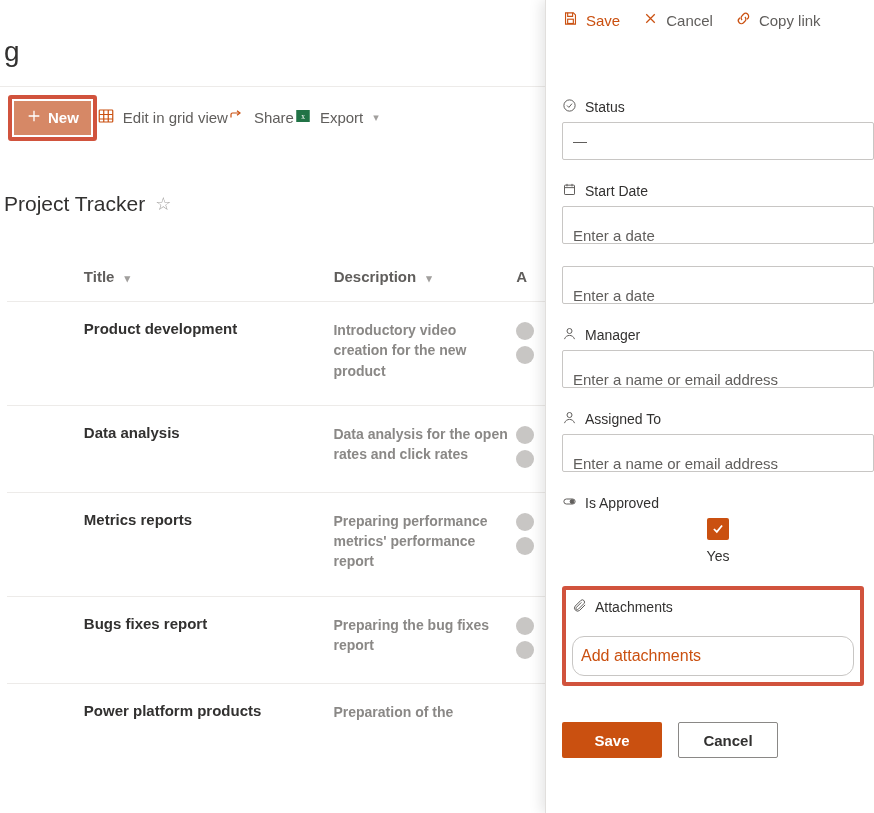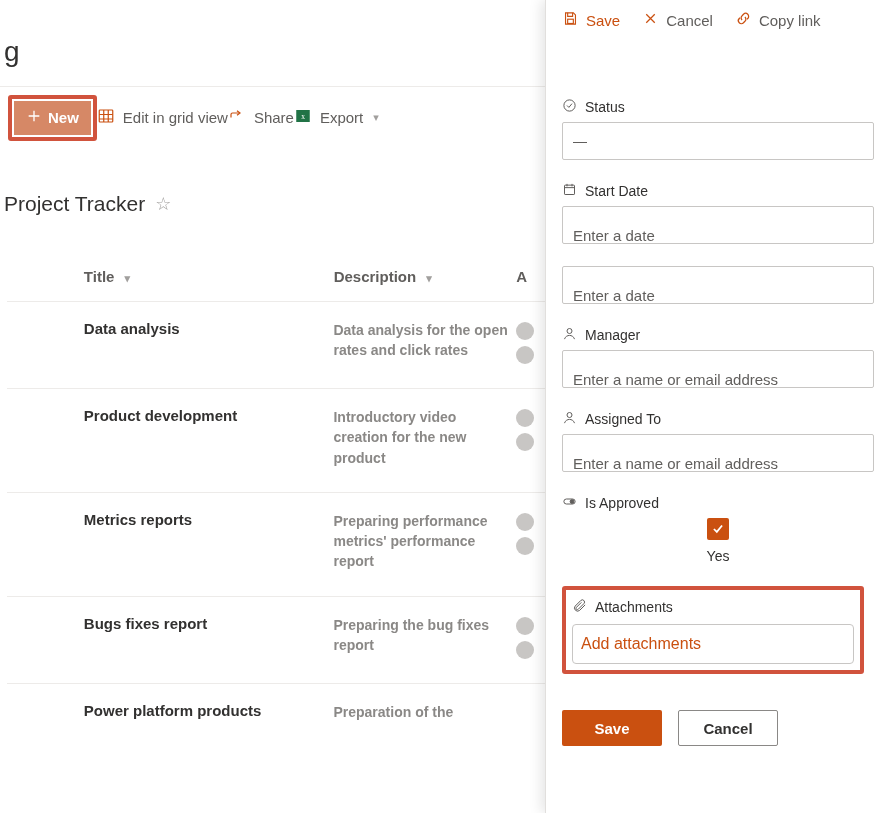--- a/index.html
+++ b/index.html
@@ -181,21 +181,21 @@
     border: 4px solid #d1533d;
     border-radius: 3px;
     padding: 8px 6px 6px 6px;
     margin-right: 10px;
   }
   .attach-link {
     font-size: 16px;
     color: #ca5010;
     padding: 10px 8px;
     border:1px solid #c8c6c4;
-    border-radius:4px;
+    border-radius:12px;
     cursor:pointer;
   }
 
   .footer-btns {
     display:flex; gap:16px;
     margin-top: 14px;
     padding-right: 10px;
   }
   .btn {
     height:36px; width:100px;
@@ -271,31 +271,31 @@
       </div>
       <div class="col-desc">
         <span>Description</span>
         <span class="hdr-chev">▾</span>
       </div>
       <div class="col-extra">A</div>
     </div>
 
     <div class="row">
       <div class="col-sel"></div>
+      <div class="col-title">Product development</div>
+      <div class="col-desc">Introductory video creation for the new product</div>
+      <div class="col-extra">
+          <div class="avatar"></div>
+          <div class="avatar"></div>
+        </div>
+    </div>
+    <div class="row">
+      <div class="col-sel"></div>
       <div class="col-title">Data analysis</div>
       <div class="col-desc">Data analysis for the open rates and click rates</div>
-      <div class="col-extra">
-          <div class="avatar"></div>
-          <div class="avatar"></div>
-        </div>
-    </div>
-    <div class="row">
-      <div class="col-sel"></div>
-      <div class="col-title">Product development</div>
-      <div class="col-desc">Introductory video creation for the new product</div>
       <div class="col-extra">
           <div class="avatar"></div>
           <div class="avatar"></div>
         </div>
     </div>
     <div class="row">
       <div class="col-sel"></div>
       <div class="col-title">Metrics reports</div>
       <div class="col-desc">Preparing performance metrics' performance report</div>
       <div class="col-extra">
@@ -424,21 +424,21 @@
         <div class="checkbox-box">
           <svg viewBox="0 0 24 24" fill="none">
               <path d="M5 12l5 5 9-11"></path>
             </svg>
         </div>
         <span>Yes</span>
       </div>
     </div>
 
     <div class="attach-highlight">
-      <div class="field-label" style="margin-bottom:8px;">
+      <div class="field-label" style="margin-bottom:20px;">
         <span><svg viewBox="0 0 24 24" fill="none" stroke-width="1.6" stroke="#605e5c">
               <path d="M21 11l-9 9a5 5 0 0 1-7-7l9-9a3.5 3.5 0 0 1 5 5l-9 9a2 2 0 0 1-3-3l8-8"></path>
             </svg></span>
         <span>Attachments</span>
       </div>
       <div class="attach-link">Add attachments</div>
     </div>
 
     <div class="footer-btns">
       <div class="btn btn-primary">Save</div>

